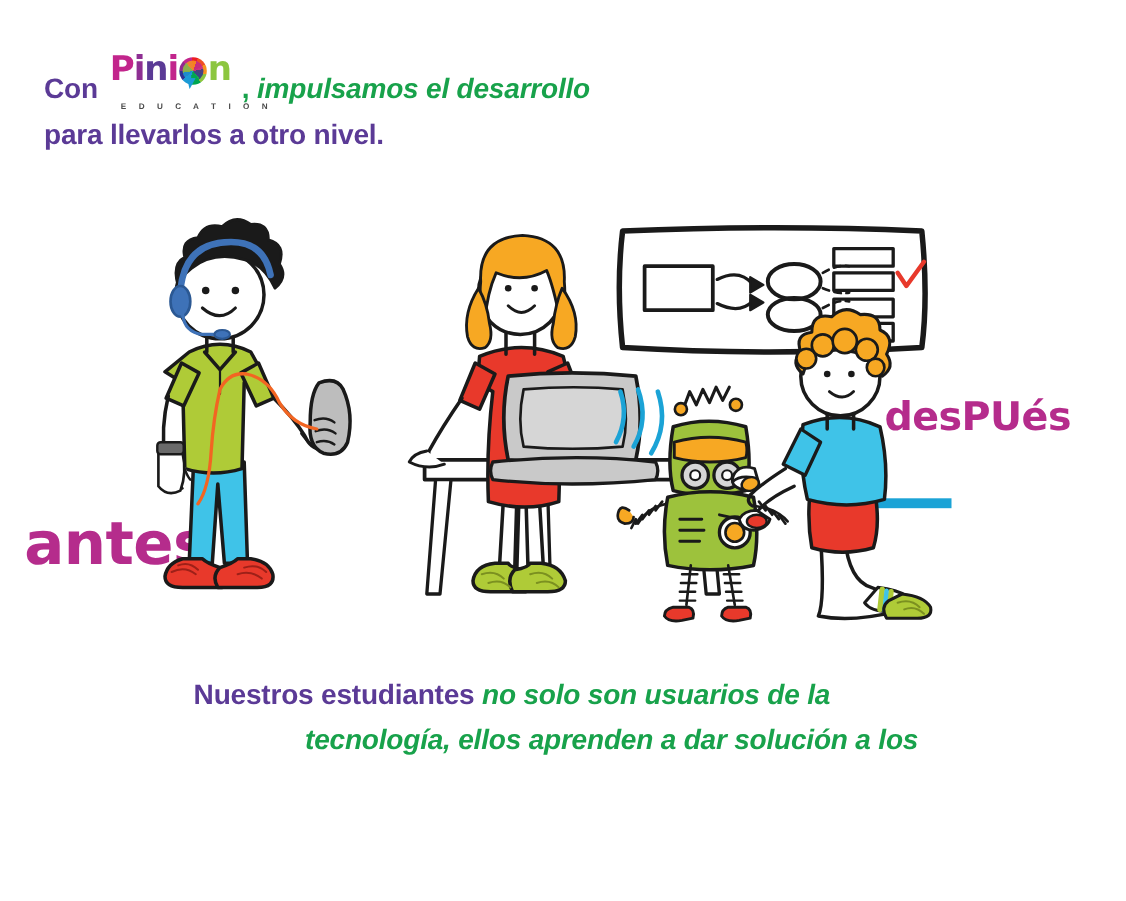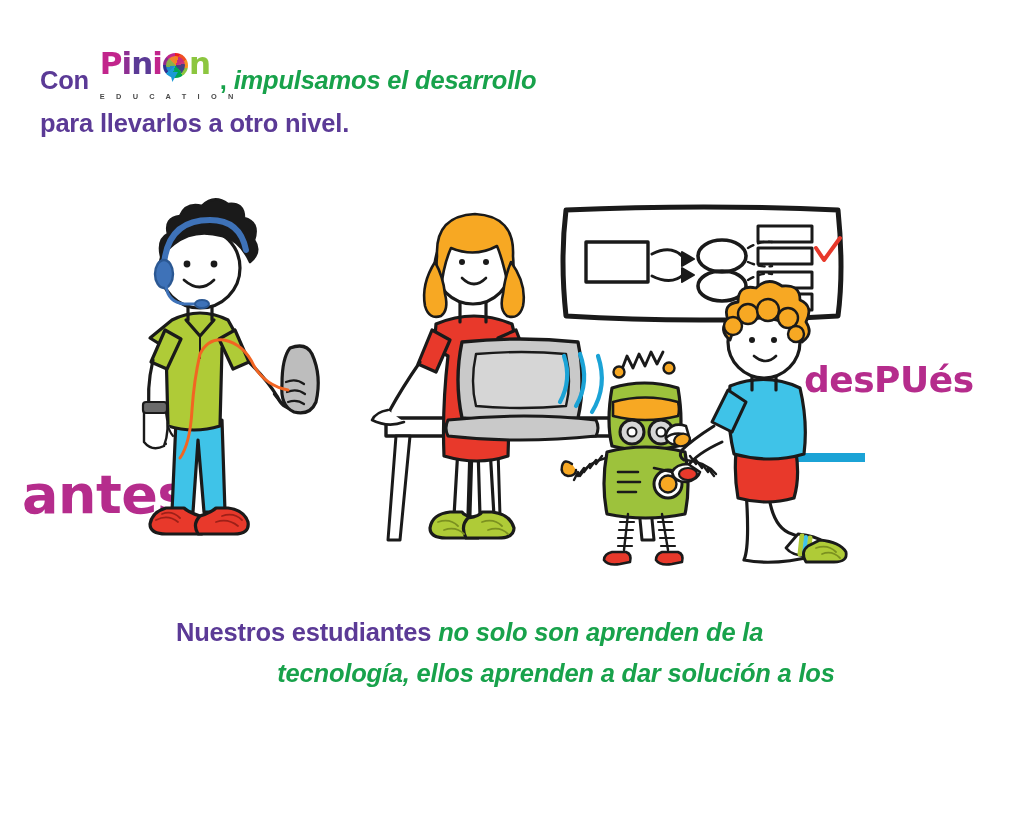--- a/index.html
+++ b/index.html
@@ -73,21 +73,21 @@
         #2E3192 240deg 300deg,
         #00A651 300deg 360deg);
     opacity:.85;
   }
   .logo-o .tail{
     position:absolute;left:7px;top:19px;width:8px;height:10px;
     background:#1B9AD6;
     clip-path:polygon(0 0,100% 0,30% 100%);
   }
   .logo-sub{
-    position:absolute;left:0;top:26px;
+    position:absolute;left:10px;top:26px;
     font-size:7.4px;letter-spacing:4.6px;font-weight:bold;
     color:#4A4A4A;white-space:nowrap;
     font-family:"Liberation Sans",sans-serif;
   }
 
   
   .footer{
     position:absolute;left:170px;top:612px;width:772px;
     text-align:right;
     font-size:25.5px;line-height:41px;font-weight:bold;
@@ -331,20 +331,20 @@
         <path d="M806 347 l-2 18" stroke="#3FC3E8" stroke-width="4"></path>
         <path d="M820 350 q20 2 26 12 q2 10 -12 10 l-28 0 q-6 -10 2 -16 Z" fill="#AFCB37" stroke-width="2.8"></path>
         <path d="M816 358 q12 -4 20 4 M822 364 q10 -4 18 4" stroke-width="1.8" stroke="#7B9020"></path>
       </g>
     </g>
   </svg>
 
   <div class="footer">
     <span class="ln l1">
       <span class="purple">Nuestros estudiantes</span>
-      <span class="green">no solo son aprenden de la</span>
+      <span class="green">no solo son usuarios de la</span>
     </span>
     <span class="ln l2">
       <span class="green">tecnología, ellos aprenden a dar solución a los</span>
     </span>
   </div>
 
 </div>
 
 </body></html>

